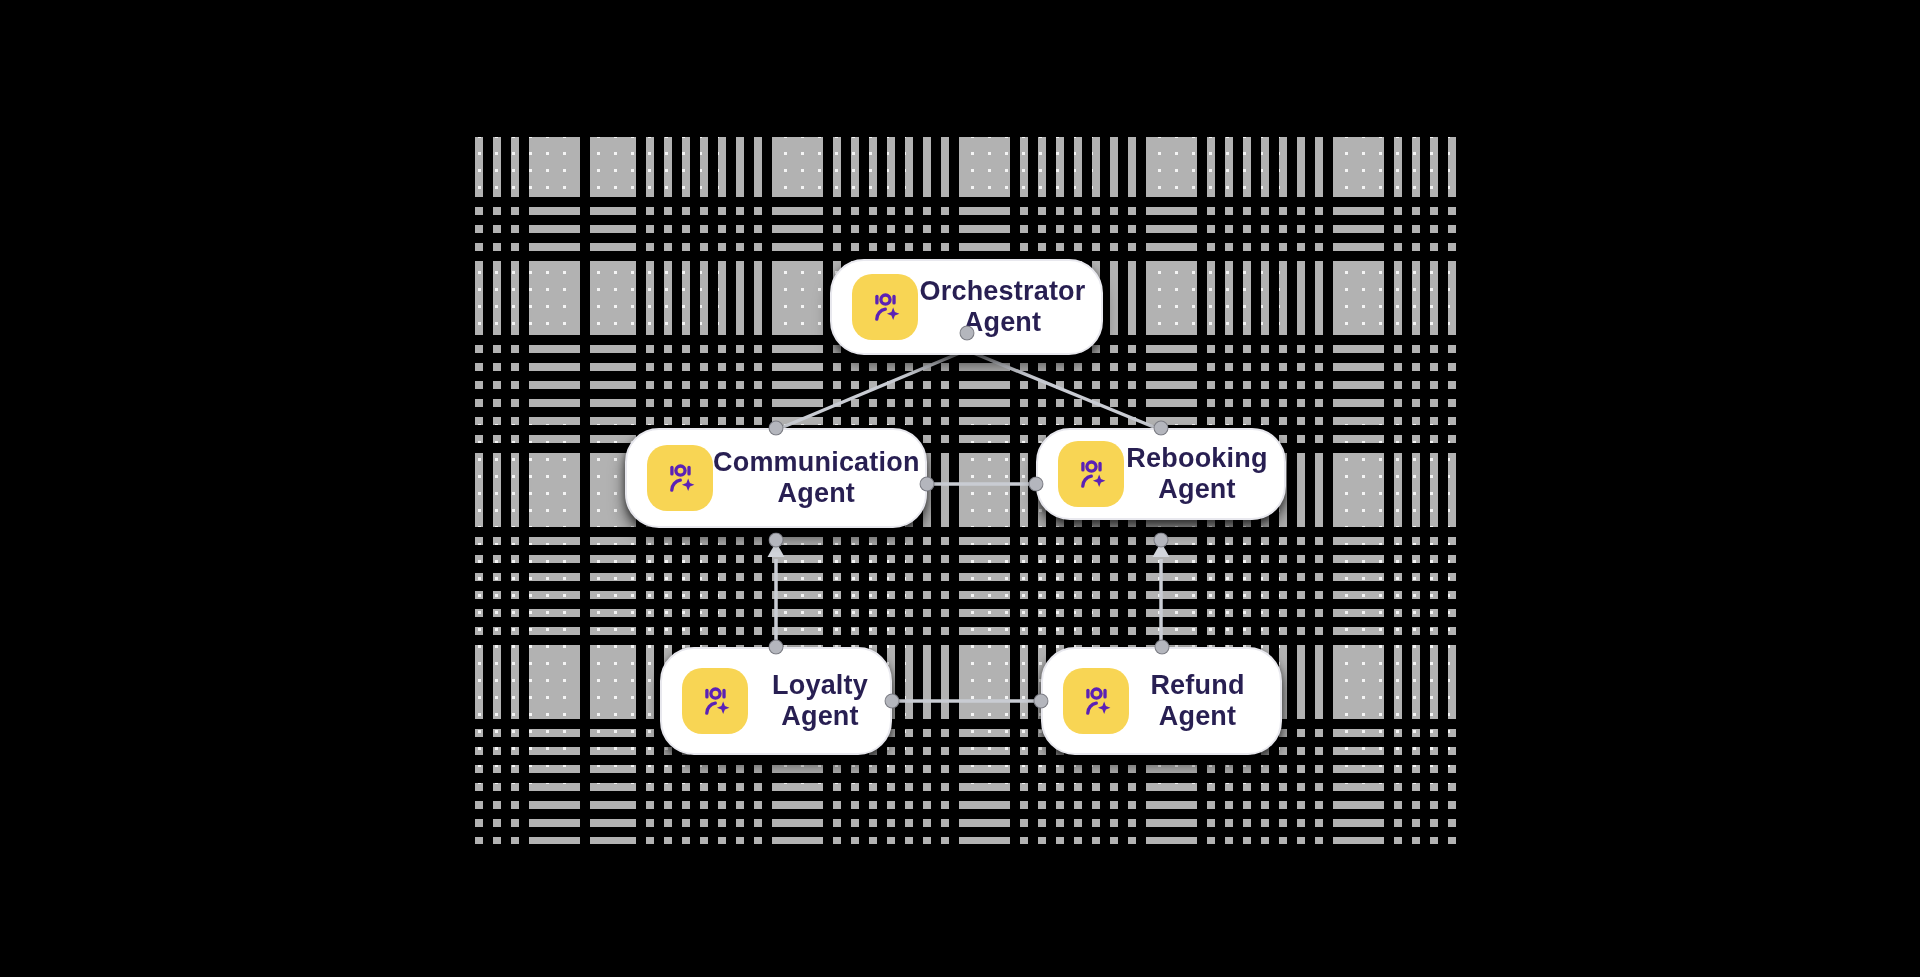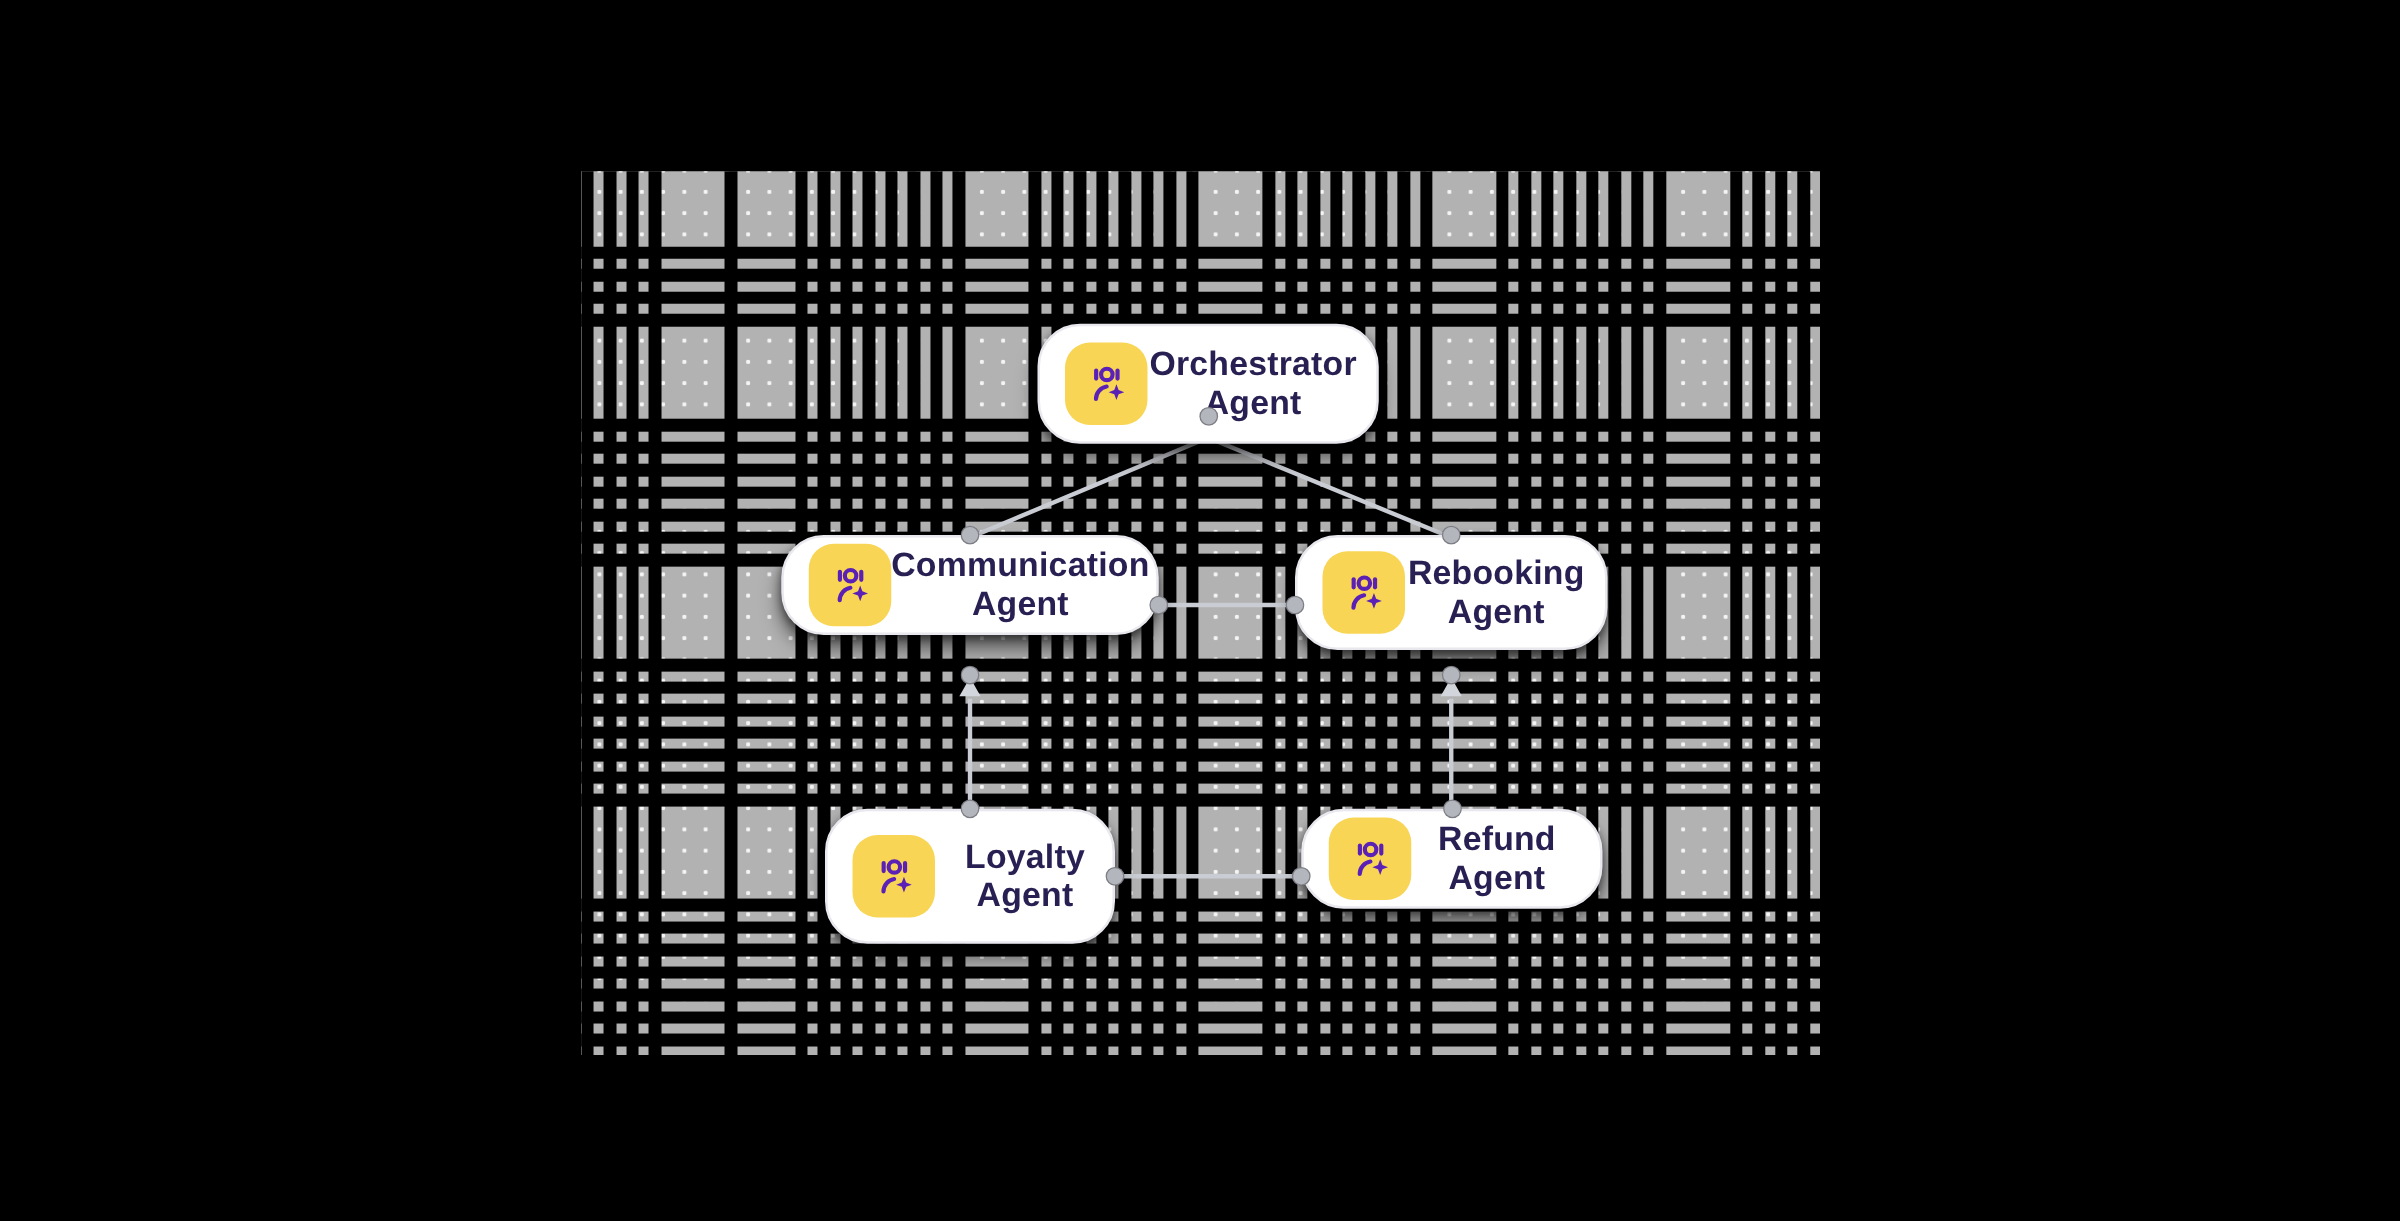--- a/index.html
+++ b/index.html
@@ -83,21 +83,21 @@
         <path d="M6.8 19.7a6.4 6.4 0 0 1 5.4-6.3" stroke="currentColor" stroke-width="2.1" stroke-linecap="round"></path>
         <path d="M17.15 12.3l1.1 2.85 2.85 1.1-2.85 1.1-1.1 2.85-1.1-2.85-2.85-1.1 2.85-1.1z" fill="currentColor"></path>
       </svg>
     </div>
     <div class="node-label">
       <div>Orchestrator</div>
       <div>Agent</div>
     </div>
   </div>
 <div class="handle" style="left: 966.5px; top: 333px;"></div>
-<div class="node" style="left: 625px; top: 428px; width: 302px; height: 80px;">
+<div class="node" style="left: 625px; top: 428px; width: 302px; height: 100px;">
     <div class="node-icon">
       <svg width="38" height="38" viewBox="0 0 24 24" fill="none" aria-hidden="true">
         <circle cx="12.3" cy="7.3" r="2.9" stroke="currentColor" stroke-width="2.1"></circle>
         <path d="M6.9 5.3v4.1" stroke="currentColor" stroke-width="2.1" stroke-linecap="round"></path>
         <path d="M17.7 5.3v4.1" stroke="currentColor" stroke-width="2.1" stroke-linecap="round"></path>
         <path d="M6.8 19.7a6.4 6.4 0 0 1 5.4-6.3" stroke="currentColor" stroke-width="2.1" stroke-linecap="round"></path>
         <path d="M17.15 12.3l1.1 2.85 2.85 1.1-2.85 1.1-1.1 2.85-1.1-2.85-2.85-1.1 2.85-1.1z" fill="currentColor"></path>
       </svg>
     </div>
     <div class="node-label">
@@ -136,21 +136,21 @@
         <path d="M17.15 12.3l1.1 2.85 2.85 1.1-2.85 1.1-1.1 2.85-1.1-2.85-2.85-1.1 2.85-1.1z" fill="currentColor"></path>
       </svg>
     </div>
     <div class="node-label">
       <div>Loyalty</div>
       <div>Agent</div>
     </div>
   </div>
 <div class="handle" style="left: 776px; top: 647px;"></div>
 <div class="handle" style="left: 892px; top: 701px;"></div>
-<div class="node" style="left: 1041px; top: 647px; width: 241px; height: 80px; align-items: center;">
+<div class="node" style="left: 1041px; top: 647px; width: 241px; height: 108px; align-items: center;">
     <div class="node-icon">
       <svg width="38" height="38" viewBox="0 0 24 24" fill="none" aria-hidden="true">
         <circle cx="12.3" cy="7.3" r="2.9" stroke="currentColor" stroke-width="2.1"></circle>
         <path d="M6.9 5.3v4.1" stroke="currentColor" stroke-width="2.1" stroke-linecap="round"></path>
         <path d="M17.7 5.3v4.1" stroke="currentColor" stroke-width="2.1" stroke-linecap="round"></path>
         <path d="M6.8 19.7a6.4 6.4 0 0 1 5.4-6.3" stroke="currentColor" stroke-width="2.1" stroke-linecap="round"></path>
         <path d="M17.15 12.3l1.1 2.85 2.85 1.1-2.85 1.1-1.1 2.85-1.1-2.85-2.85-1.1 2.85-1.1z" fill="currentColor"></path>
       </svg>
     </div>
     <div class="node-label">

